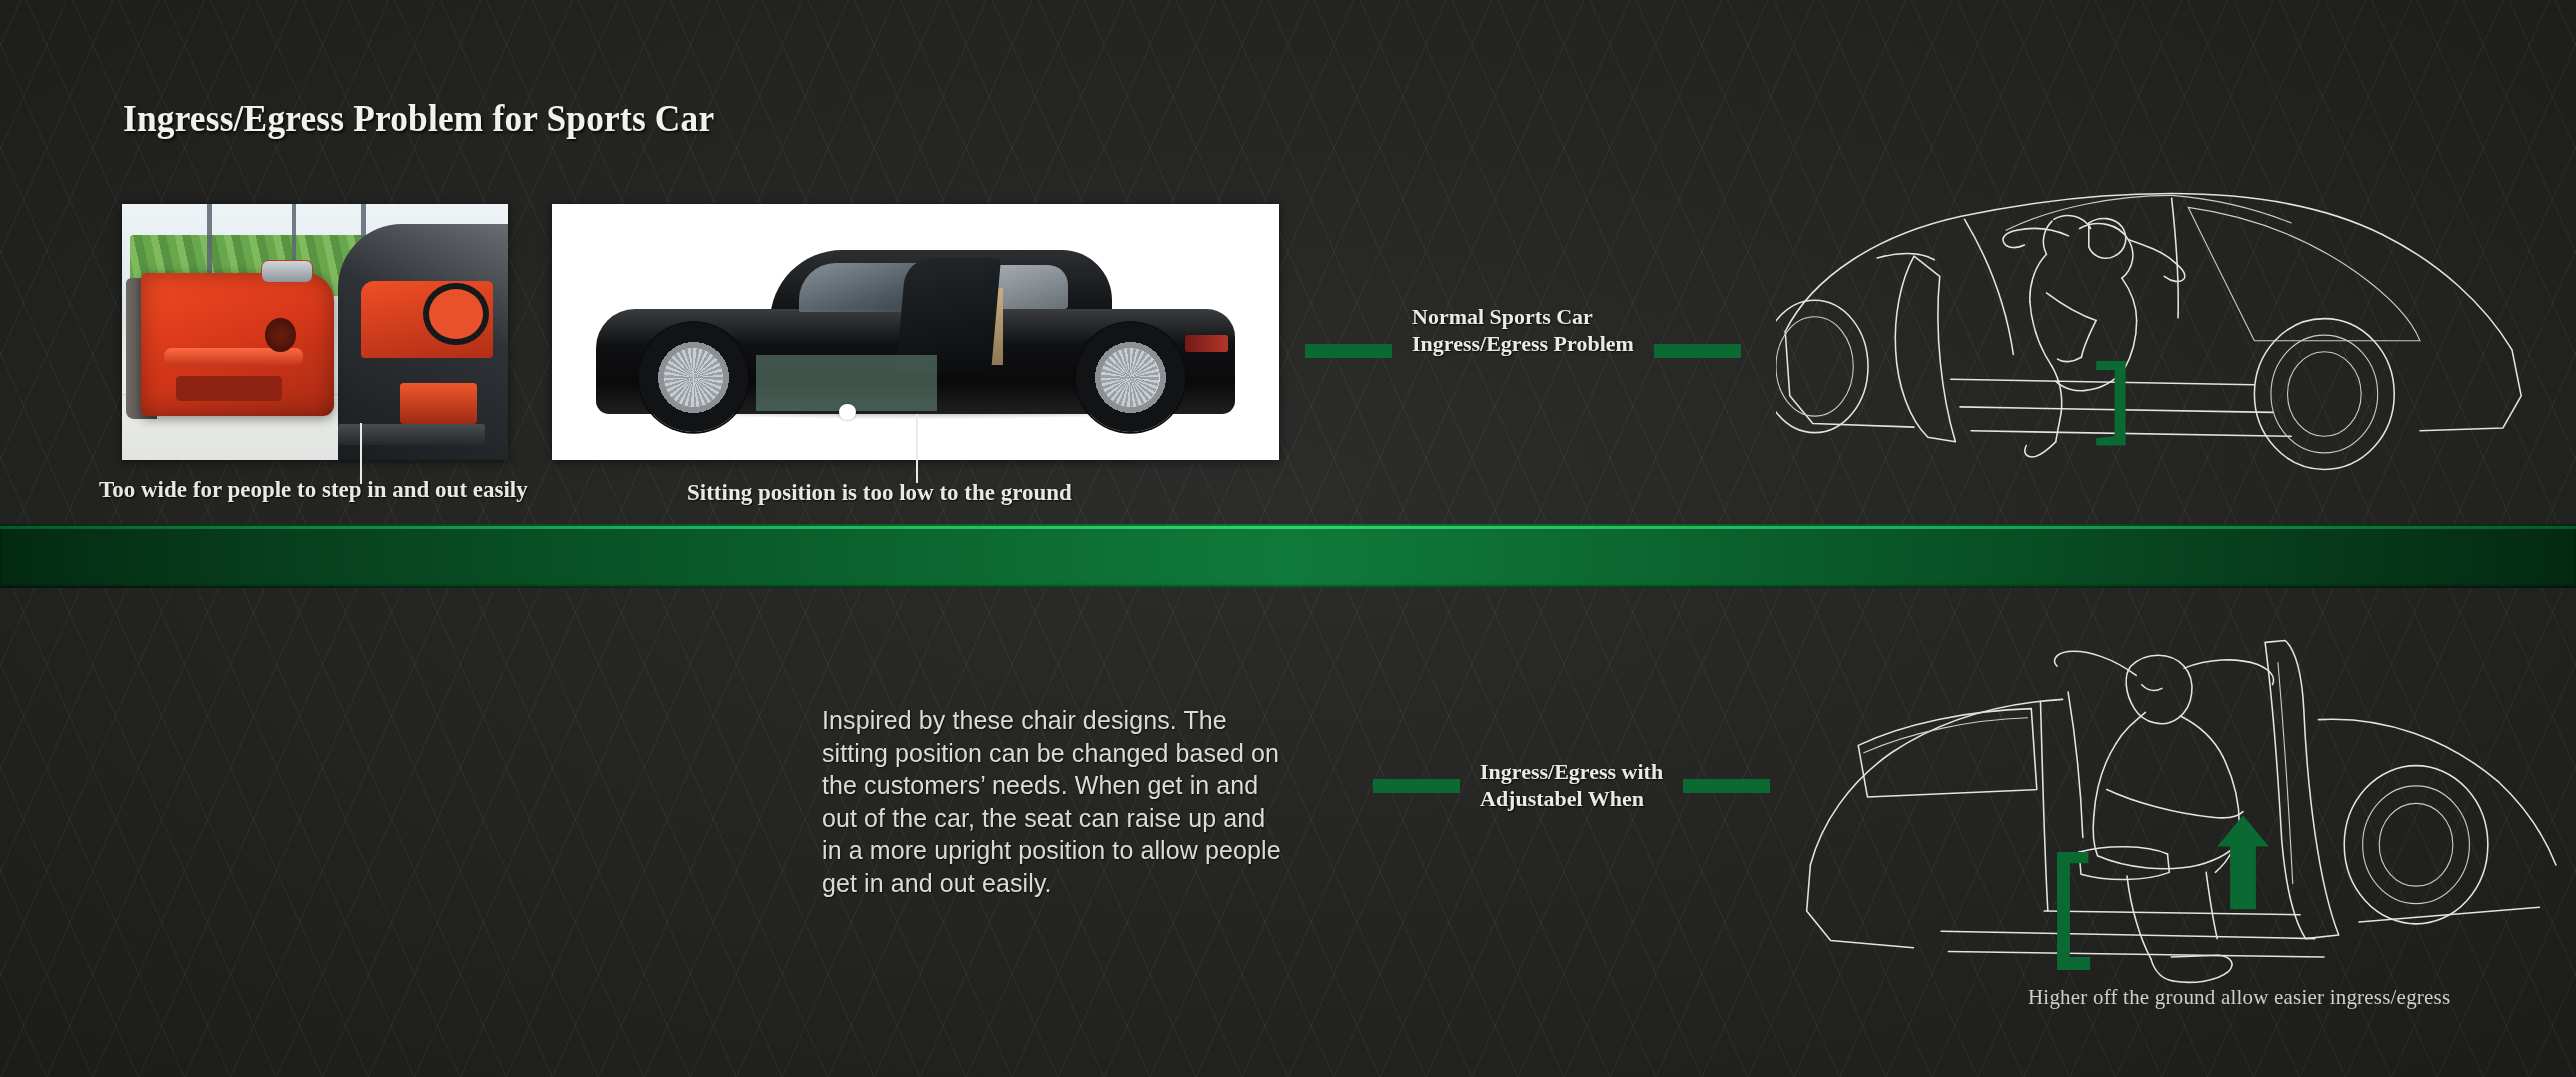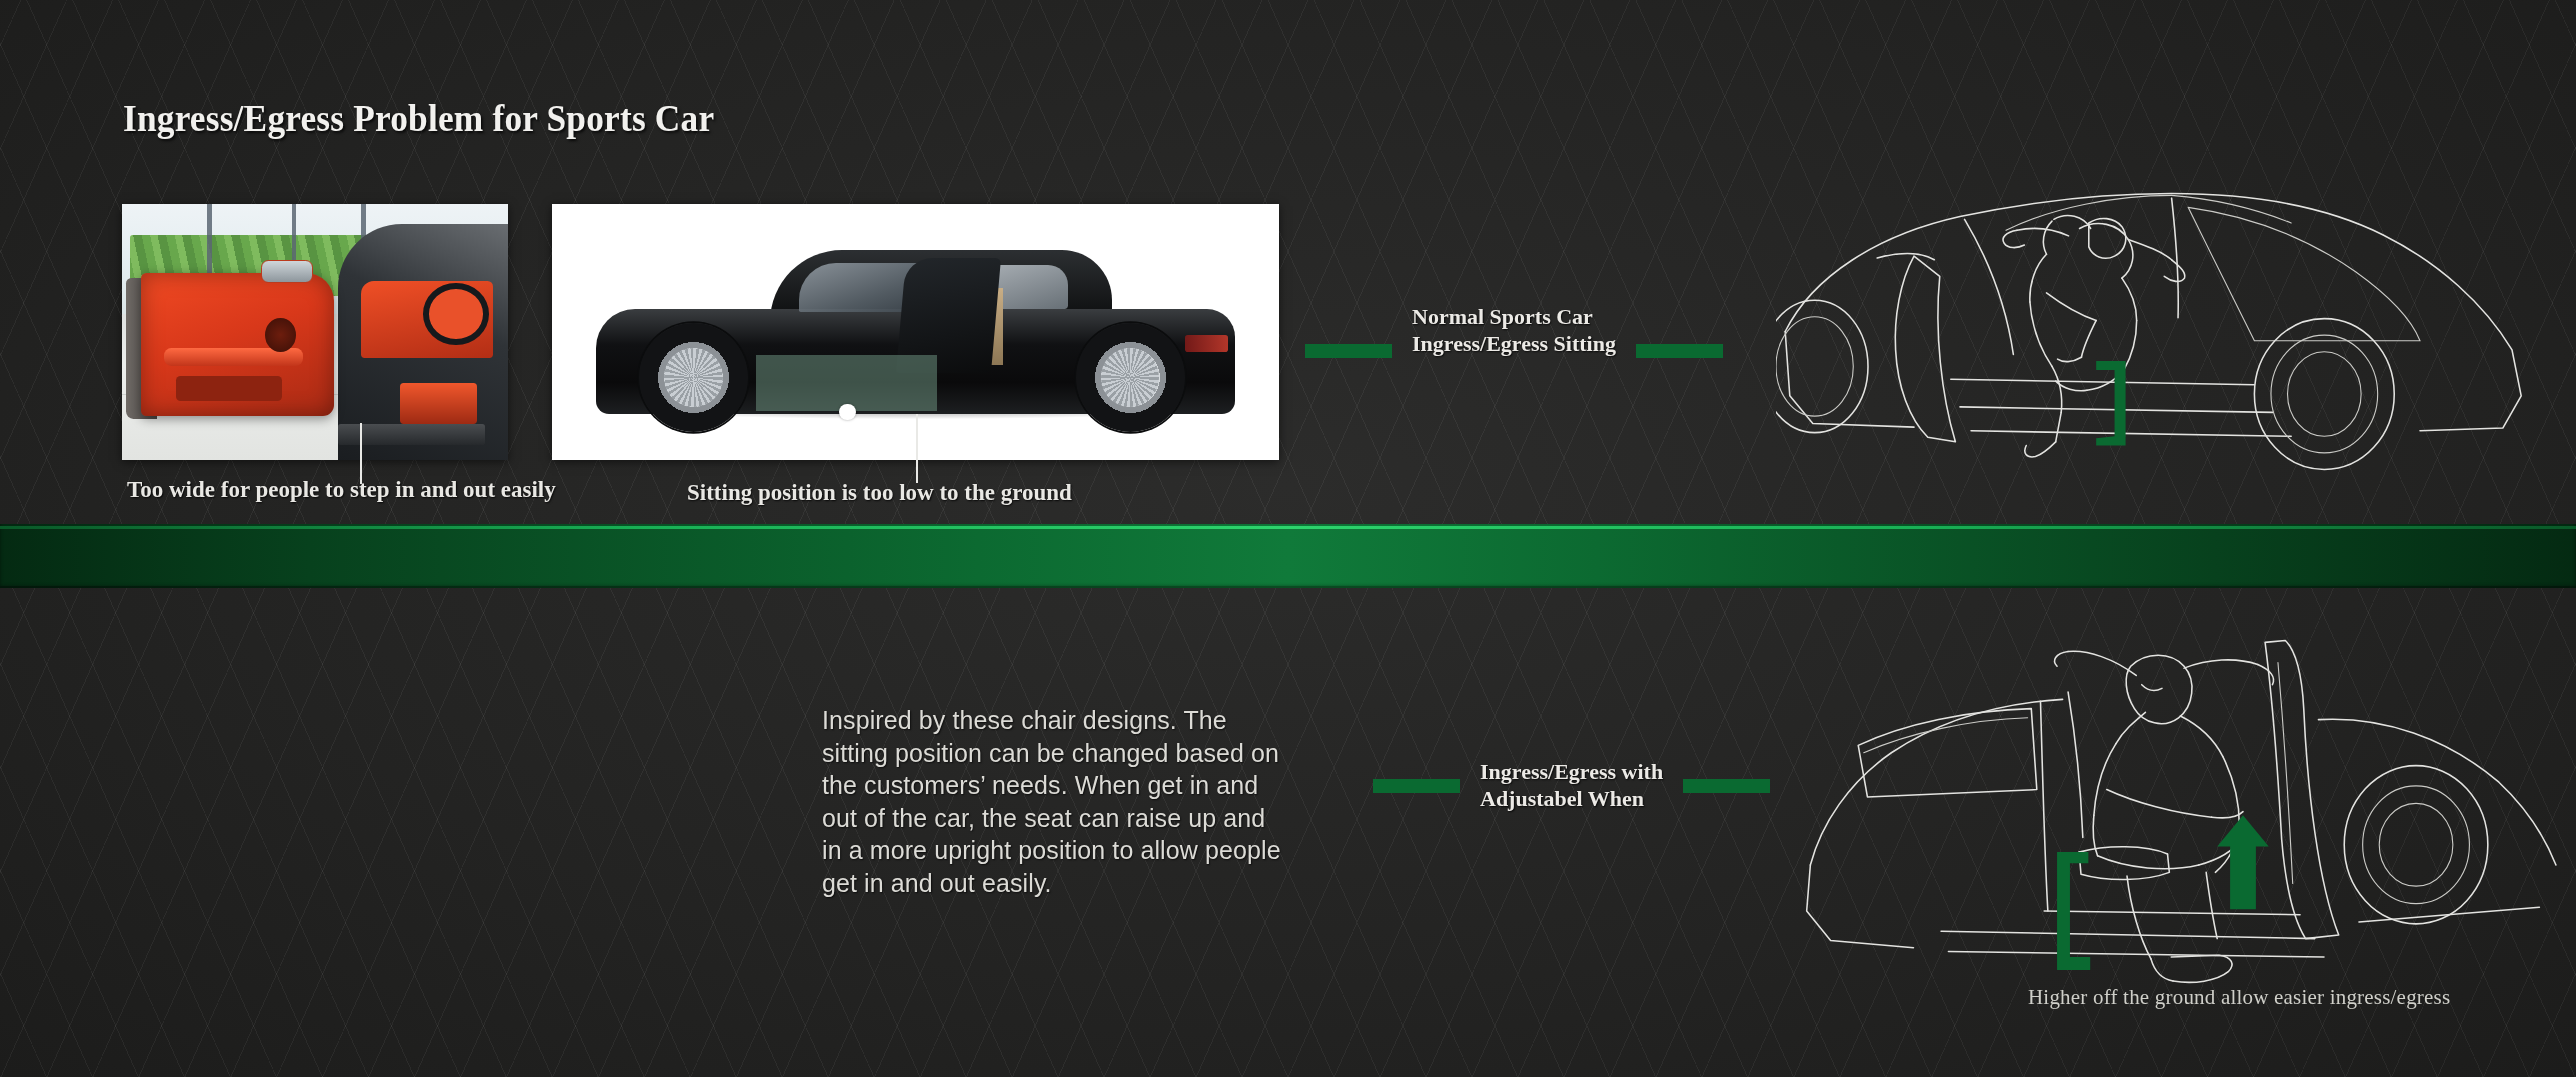--- a/index.html
+++ b/index.html
@@ -212,21 +212,21 @@
       <div class="door-panel">
         <div class="armrest"></div>
         <div class="pocket"></div>
         <div class="speaker"></div>
       </div>
       <div class="door-mirror"></div>
     </div>
 
     <div class="leader" style="left:360px;top:423px;height:61px;"></div>
 
-    <div class="caption" style="left:99px;top:477px;margin-left:28px;">Too wide for people to step in and out easily</div>
+    <div class="caption" style="left:99px;top:477px;">Too wide for people to step in and out easily</div>
 
     <div class="panel" id="photo-car">
       <div class="carbg"></div>
       <div class="car-shadow"></div>
       <div class="car-roof"></div>
       <div class="car-main"></div>
       <div class="car-glass"></div>
       <div class="car-glass2"></div>
       <div class="car-interior"></div>
       <div class="car-dooropen"></div>
@@ -237,21 +237,21 @@
       <div class="hl-dot"></div>
     </div>
     <div class="leader" style="left:916px;top:414px;height:69px;"></div>
 
     <div class="caption" style="left:687px;top:480px;">Sitting position is too low to the ground</div>
 
     <div class="callout" style="left:1305px;top:304px;align-items:flex-end;">
       <span class="dash"></span>
       <span class="txt">
         <span>Normal Sports Car</span><br>
-        <span>Ingress/Egress Sitting</span>
+        <span>Ingress/Egress Problem</span>
       </span>
       <span class="dash"></span>
     </div>
 
     <div class="sketch" id="sketch-top">
       <svg viewBox="0 0 850 410" preserveAspectRatio="none">
 
         <path class="sk-line" d="M10 230 C40 170 110 125 200 105 C280 88 360 80 430 80 C520 80 600 95 660 125 C720 155 770 200 800 250 L810 300 L790 335 L700 338"></path>
         <path class="sk-line" d="M10 230 L15 300 L40 330 L150 334"></path>
         <path class="sk-thin" d="M250 120 C300 95 370 82 430 82"></path>

